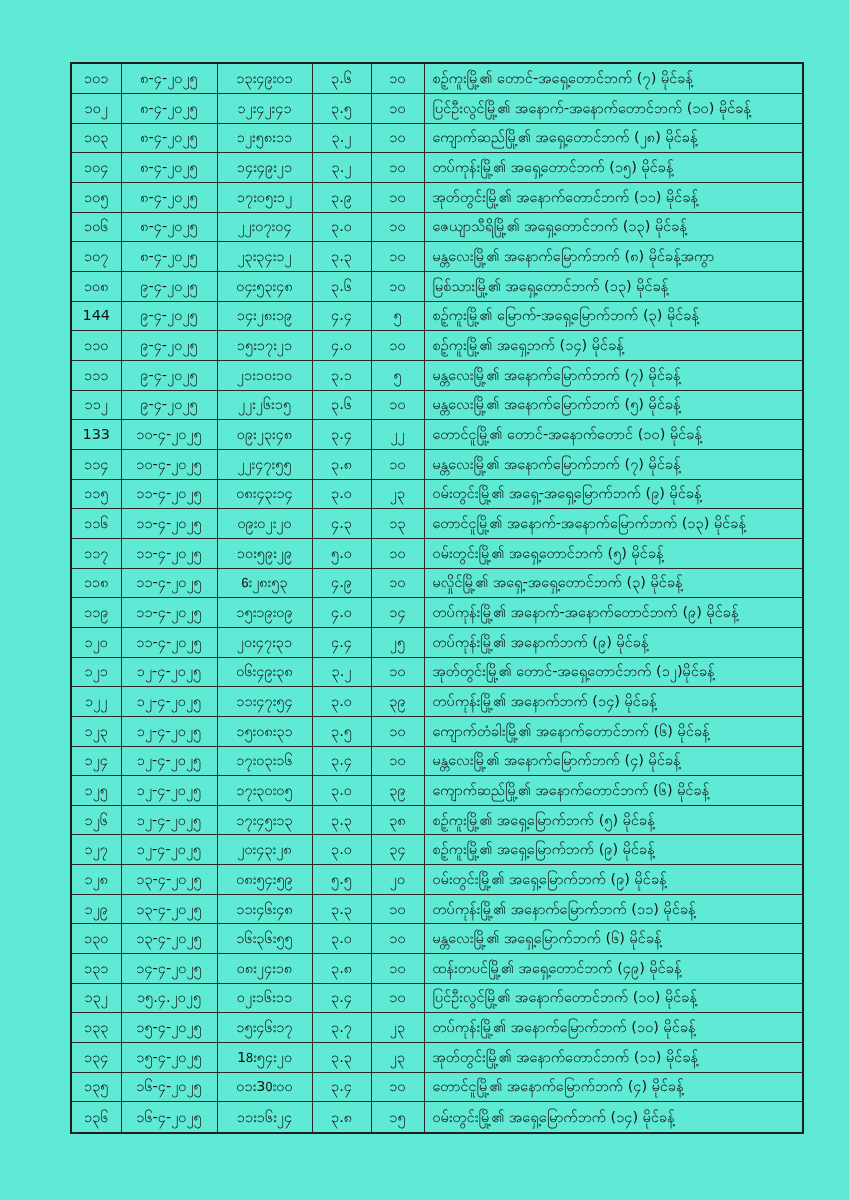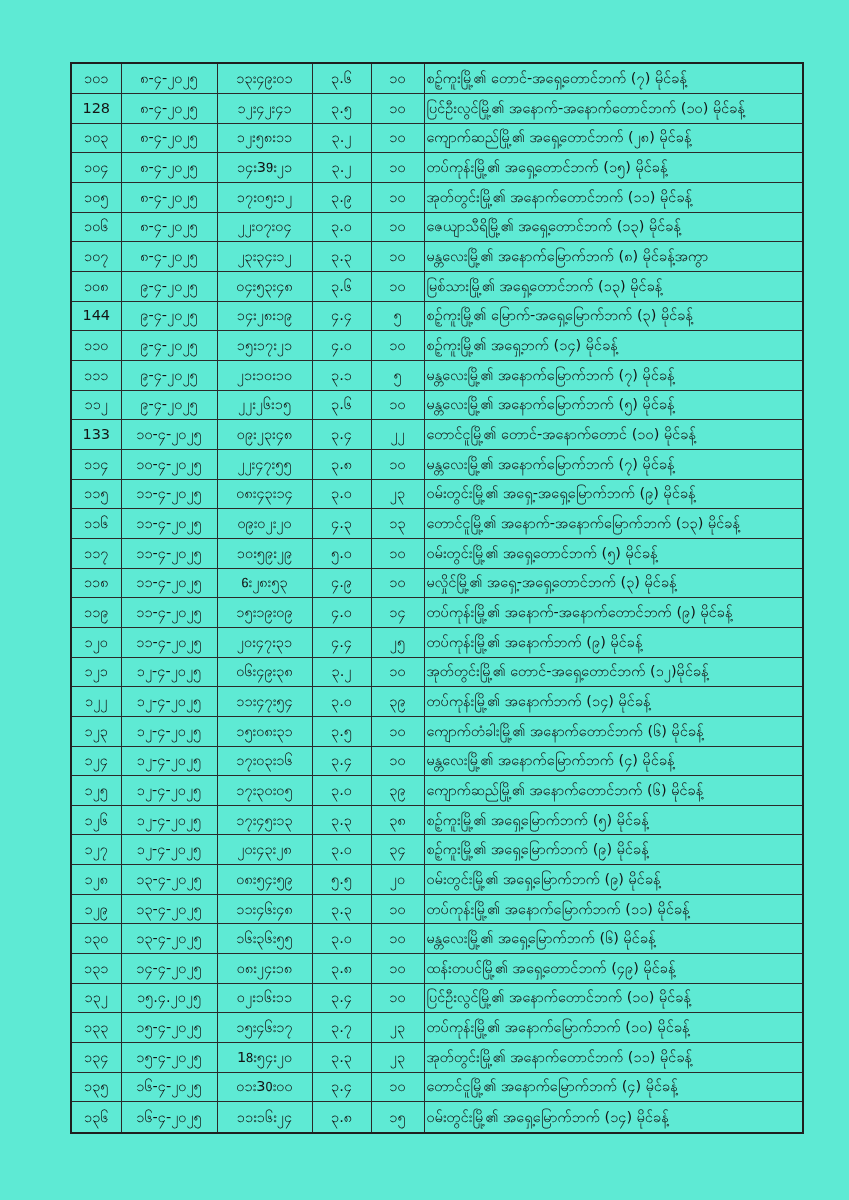--- a/index.html
+++ b/index.html
@@ -34,21 +34,21 @@
     line-height: 1.05;
     padding: 0 2px;
     text-align: center;
     vertical-align: middle;
     white-space: nowrap;
     overflow: hidden;
     color: #141414;
   }
   table.quake-table td.col-location {
     text-align: left;
-    padding-left: 2px;
+    padding-left: 8px;
     font-size: 14.5px;
   }
   col.c-no       { width: 50px; }
   col.c-date     { width: 96px; }
   col.c-time     { width: 95px; }
   col.c-mag      { width: 59px; }
   col.c-depth    { width: 53px; }
   col.c-location { width: 379px; }
 </style>
 </head>
@@ -67,39 +67,39 @@
     <tbody>
         <tr>
           <td class="col-no">၁၀၁</td>
           <td class="col-date">၈-၄-၂၀၂၅</td>
           <td class="col-time">၁၃း၄၉း၀၁</td>
           <td class="col-magnitude">၃.၆</td>
           <td class="col-depth">၁၀</td>
           <td class="col-location">စဉ့်ကူးမြို့၏ တောင်-အရှေ့တောင်ဘက် (၇) မိုင်ခန့်</td>
         </tr>
         <tr>
-          <td class="col-no">128</td>
+          <td class="col-no">၁၀၂</td>
           <td class="col-date">၈-၄-၂၀၂၅</td>
           <td class="col-time">၁၂း၄၂း၄၁</td>
           <td class="col-magnitude">၃.၅</td>
           <td class="col-depth">၁၀</td>
           <td class="col-location">ပြင်ဦးလွင်မြို့၏ အနောက်-အနောက်တောင်ဘက် (၁၀) မိုင်ခန့်</td>
         </tr>
         <tr>
           <td class="col-no">၁၀၃</td>
           <td class="col-date">၈-၄-၂၀၂၅</td>
           <td class="col-time">၁၂း၅၈း၁၁</td>
           <td class="col-magnitude">၃.၂</td>
           <td class="col-depth">၁၀</td>
           <td class="col-location">ကျောက်ဆည်မြို့၏ အရှေ့တောင်ဘက် (၂၈) မိုင်ခန့်</td>
         </tr>
         <tr>
           <td class="col-no">၁၀၄</td>
           <td class="col-date">၈-၄-၂၀၂၅</td>
-          <td class="col-time">၁၄း39း၂၁</td>
+          <td class="col-time">၁၄း၄၉း၂၁</td>
           <td class="col-magnitude">၃.၂</td>
           <td class="col-depth">၁၀</td>
           <td class="col-location">တပ်ကုန်းမြို့၏ အရှေ့တောင်ဘက် (၁၅) မိုင်ခန့်</td>
         </tr>
         <tr>
           <td class="col-no">၁၀၅</td>
           <td class="col-date">၈-၄-၂၀၂၅</td>
           <td class="col-time">၁၇း၀၅း၁၂</td>
           <td class="col-magnitude">၃.၉</td>
           <td class="col-depth">၁၀</td>

